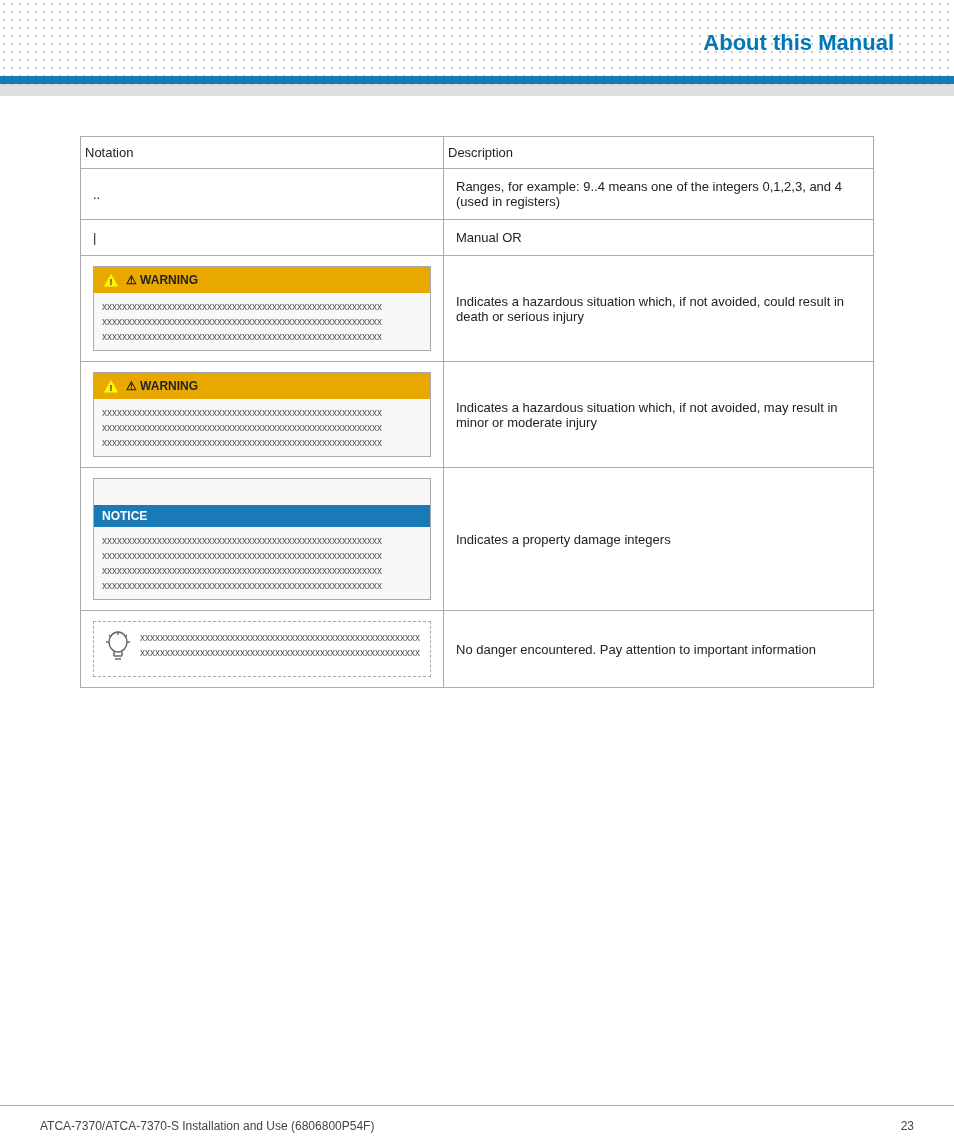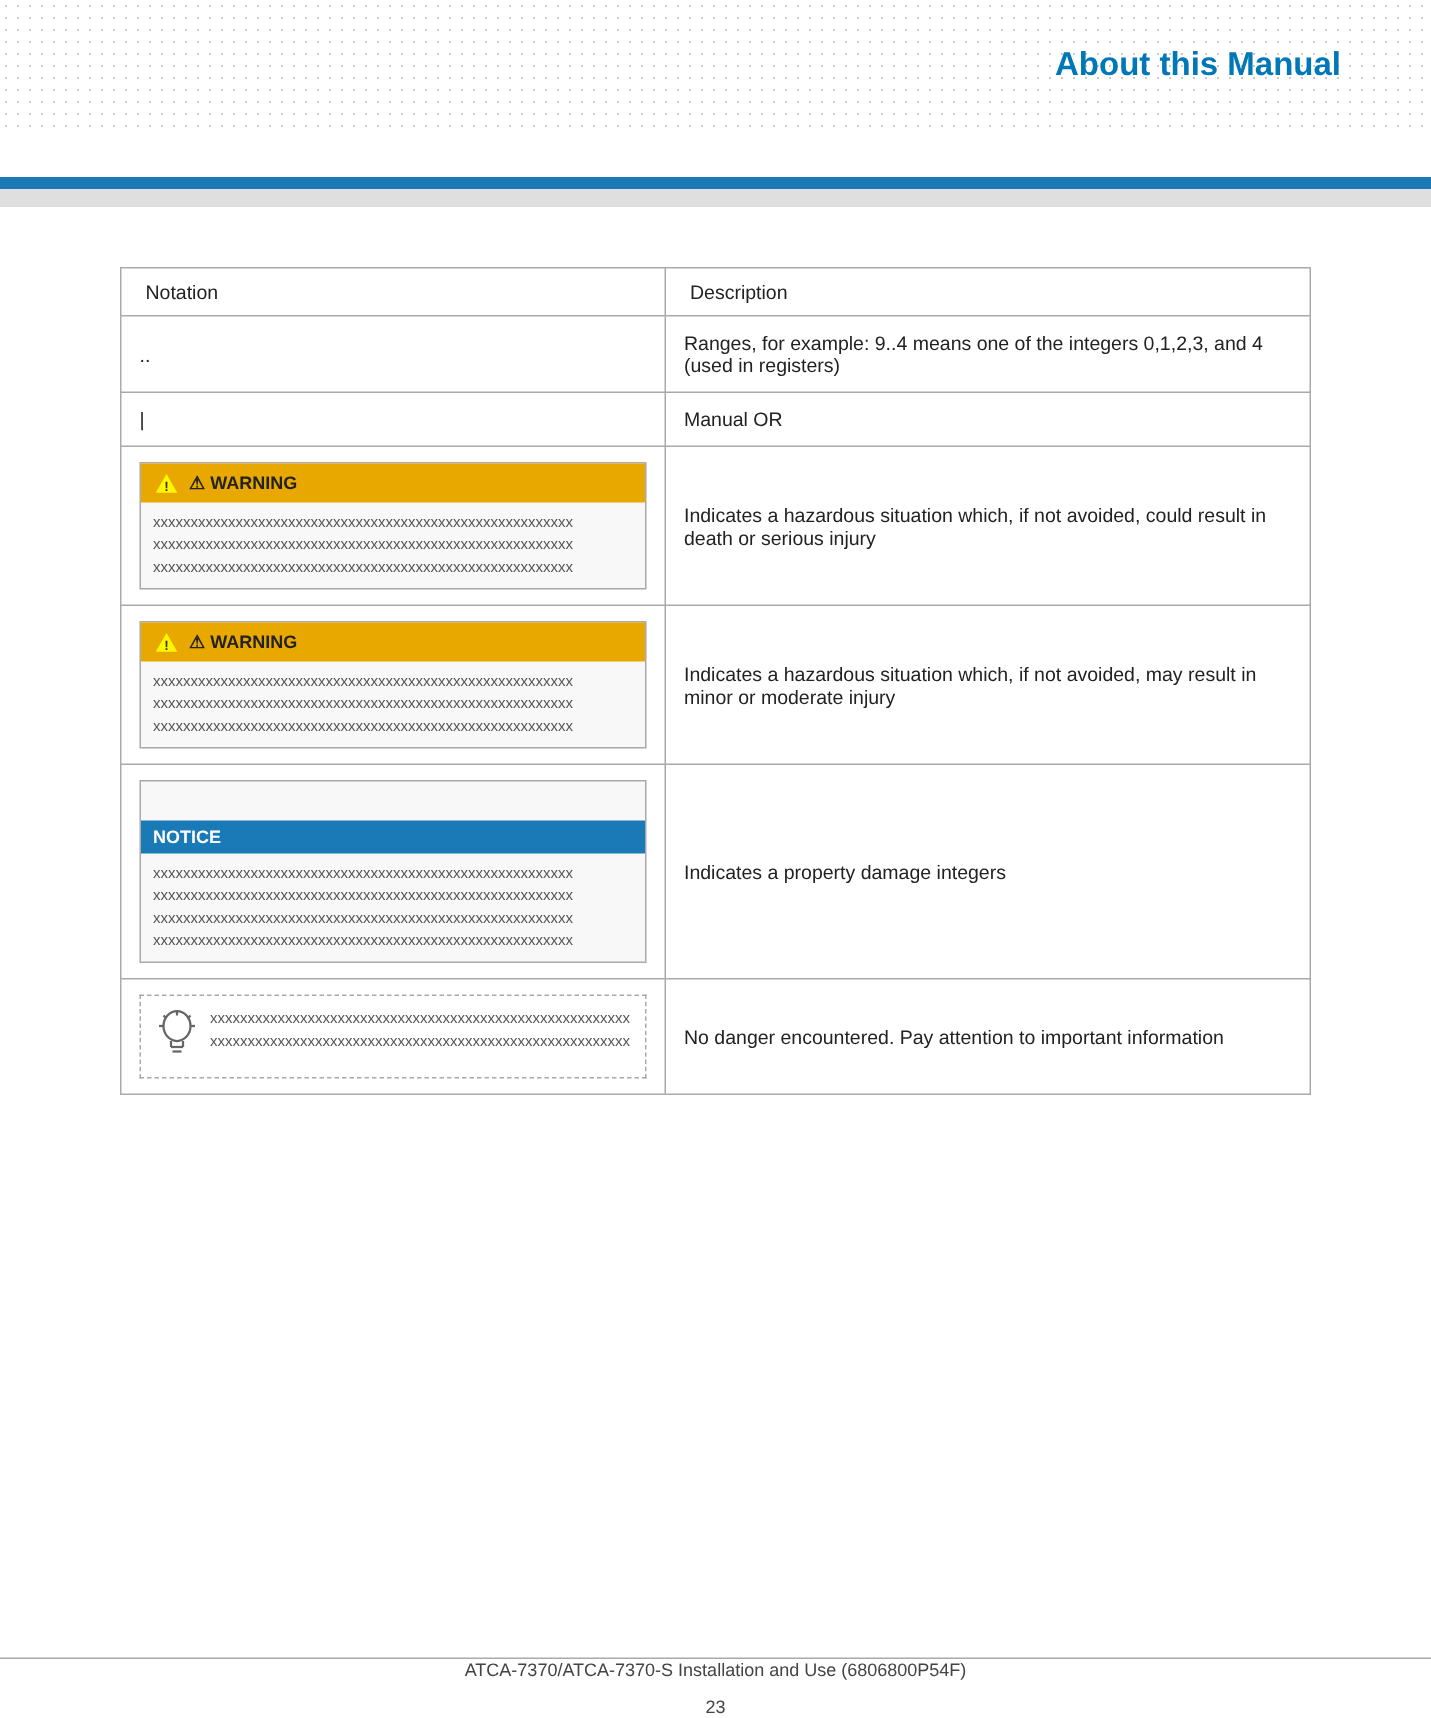--- a/index.html
+++ b/index.html
@@ -10,21 +10,21 @@
       font-family: Arial, sans-serif;
       font-size: 13px;
       color: #222;
       position: relative;
     }
 
     
     .header-area {
       position: relative;
       width: 100%;
-      height: 138px;
+      height: 96px;
       background: #fff;
       overflow: hidden;
     }
 
     
     .dot-pattern {
       position: absolute;
       top: 0; left: 0; right: 0;
       height: 85px;
       background-image: radial-gradient(circle, #c8c8c8 1px, transparent 1px);
@@ -72,21 +72,21 @@
     .notation-table {
       width: 100%;
       border-collapse: collapse;
       border: 1px solid #aaa;
       margin-top: 10px;
     }
 
     .notation-table th {
       background: #fff;
       border: 1px solid #aaa;
-      padding: 8px 16px;
+      padding: 8px 4px;
       font-weight: normal;
       text-align: left;
       font-size: 13px;
     }
 
     .notation-table td {
       border: 1px solid #aaa;
       padding: 10px 12px;
       vertical-align: middle;
       font-size: 13px;
@@ -177,21 +177,20 @@
       left: 0;
       right: 0;
       height: 40px;
       border-top: 1px solid #aaa;
       display: flex;
       align-items: center;
       justify-content: space-between;
       padding: 0 40px;
       font-size: 12px;
       color: #444;
-      flex-direction: column;
     }
   </style>
 </head>
 <body>
 
 <div class="header-area">
   <div class="dot-pattern"></div>
   <div class="header-title">About this Manual</div>
   <div class="blue-bar"></div>
   <div class="gray-bar"></div>

